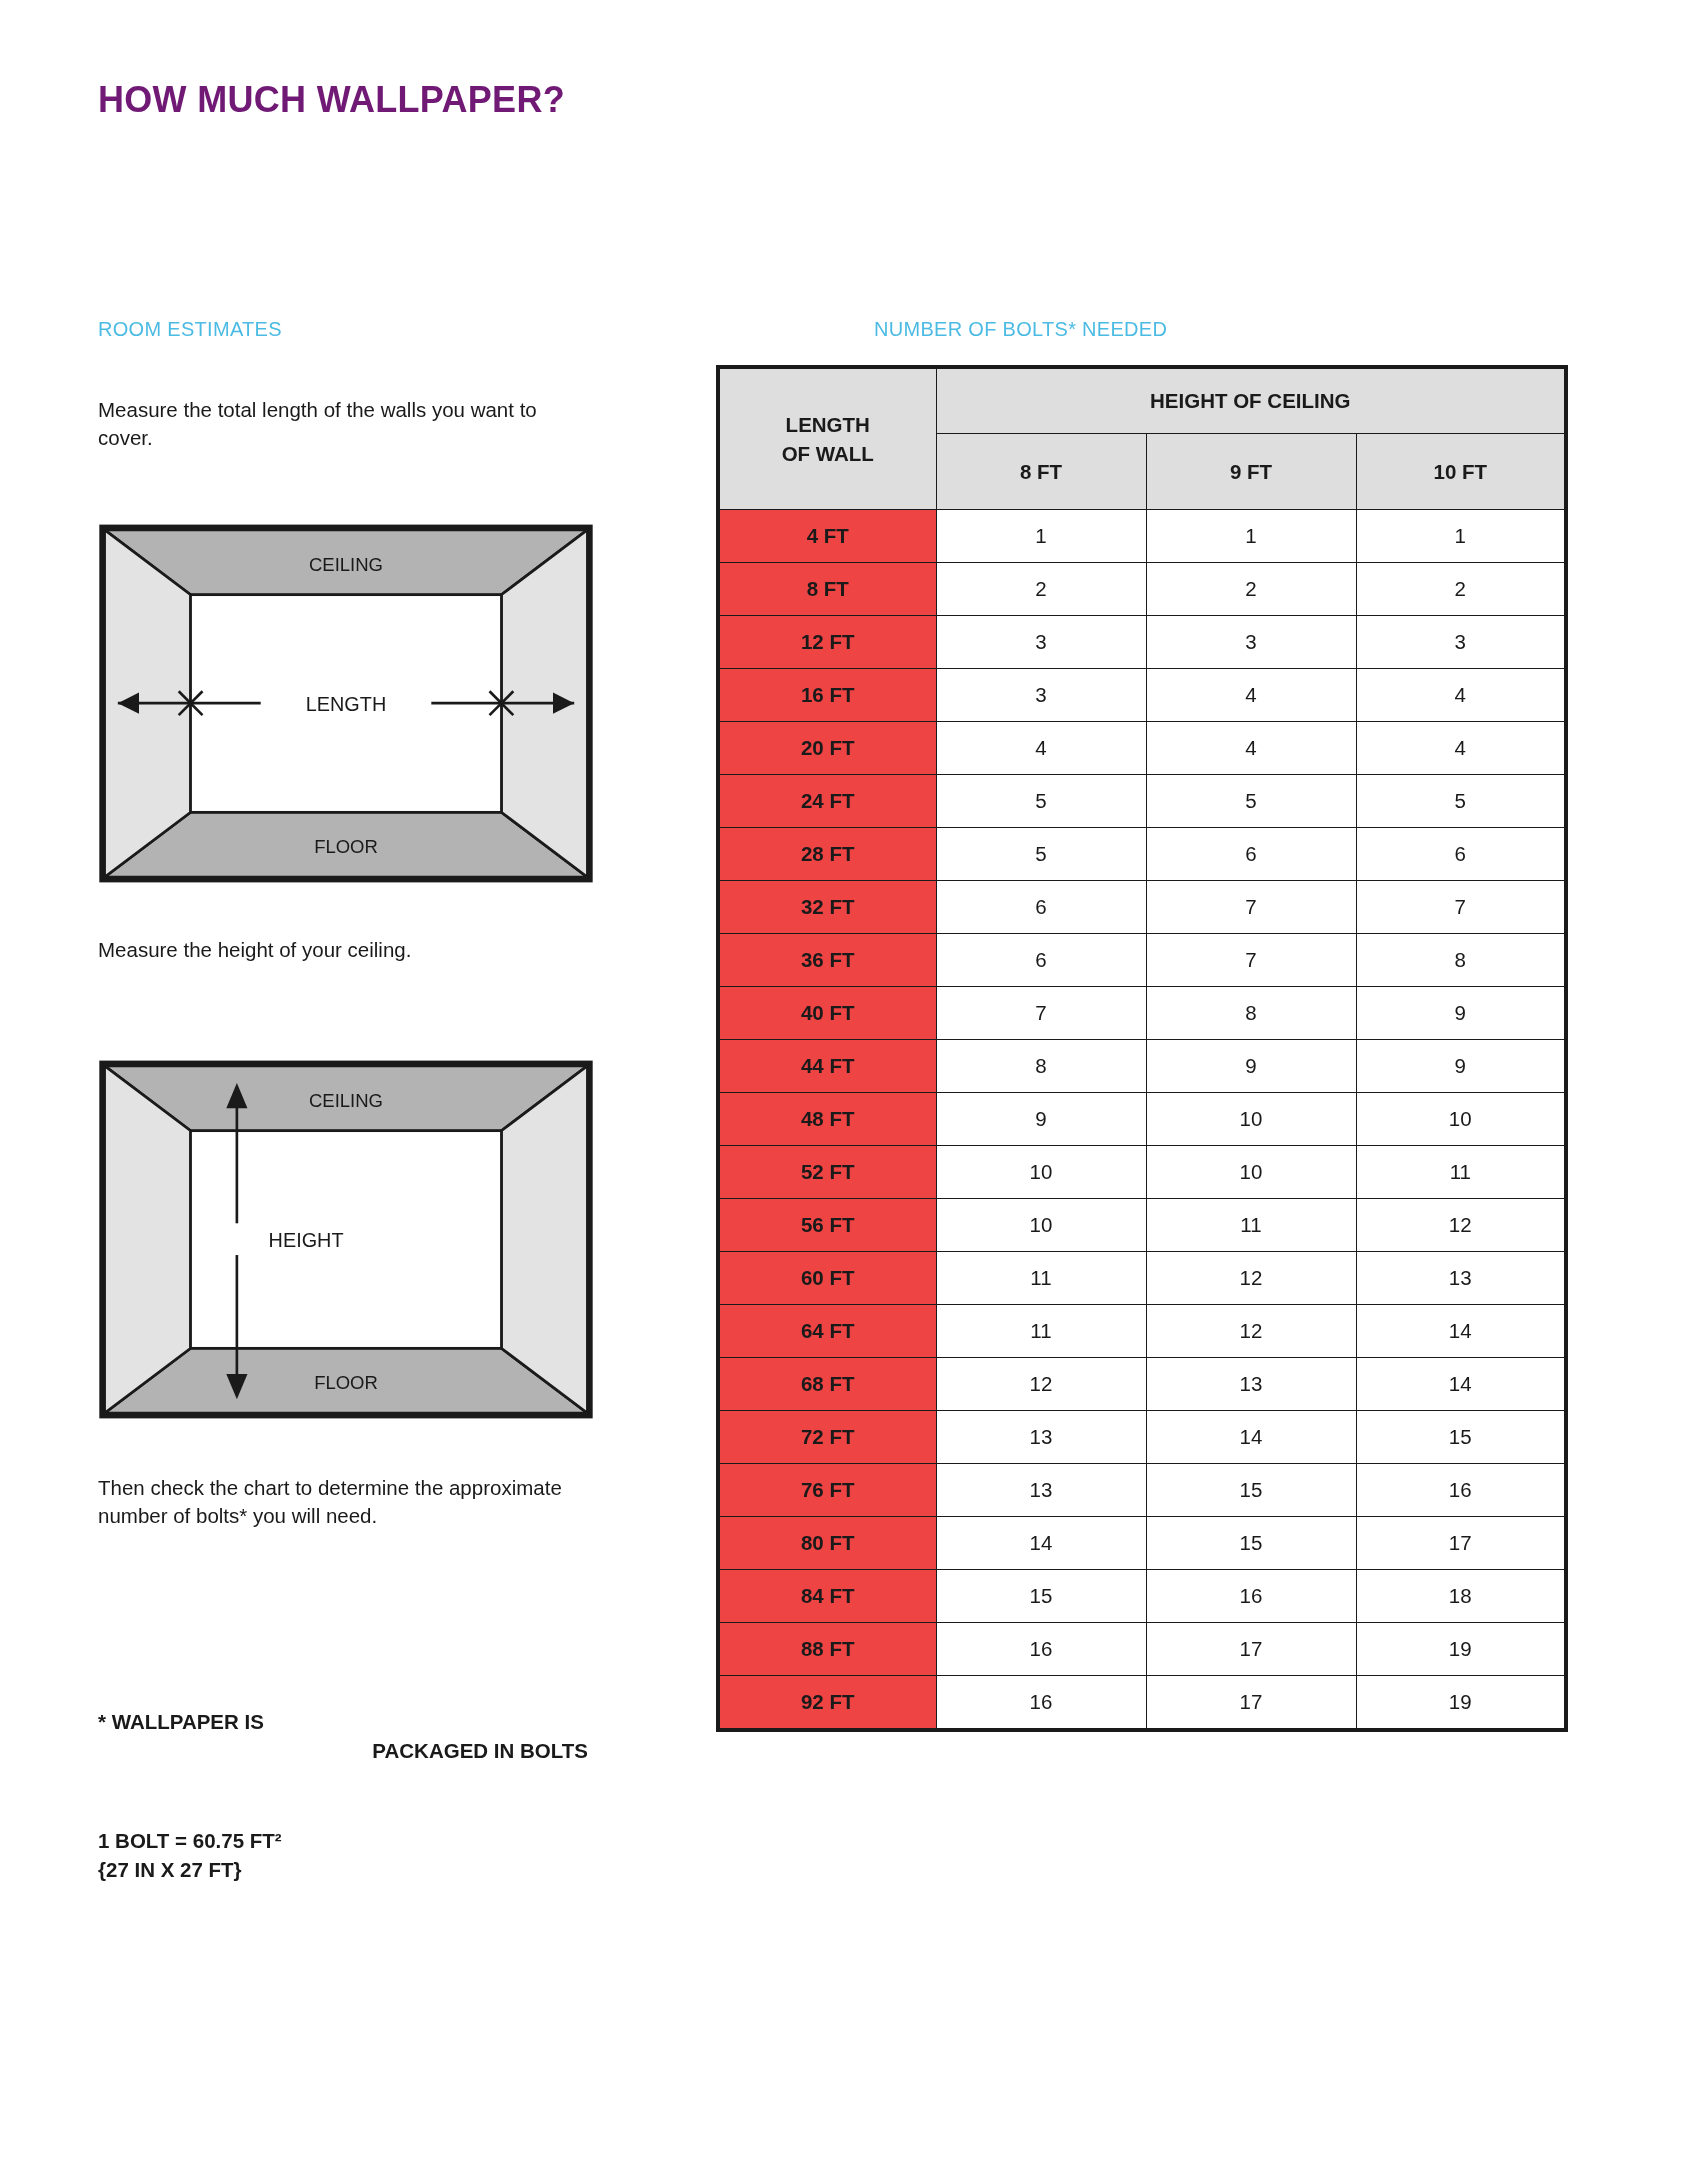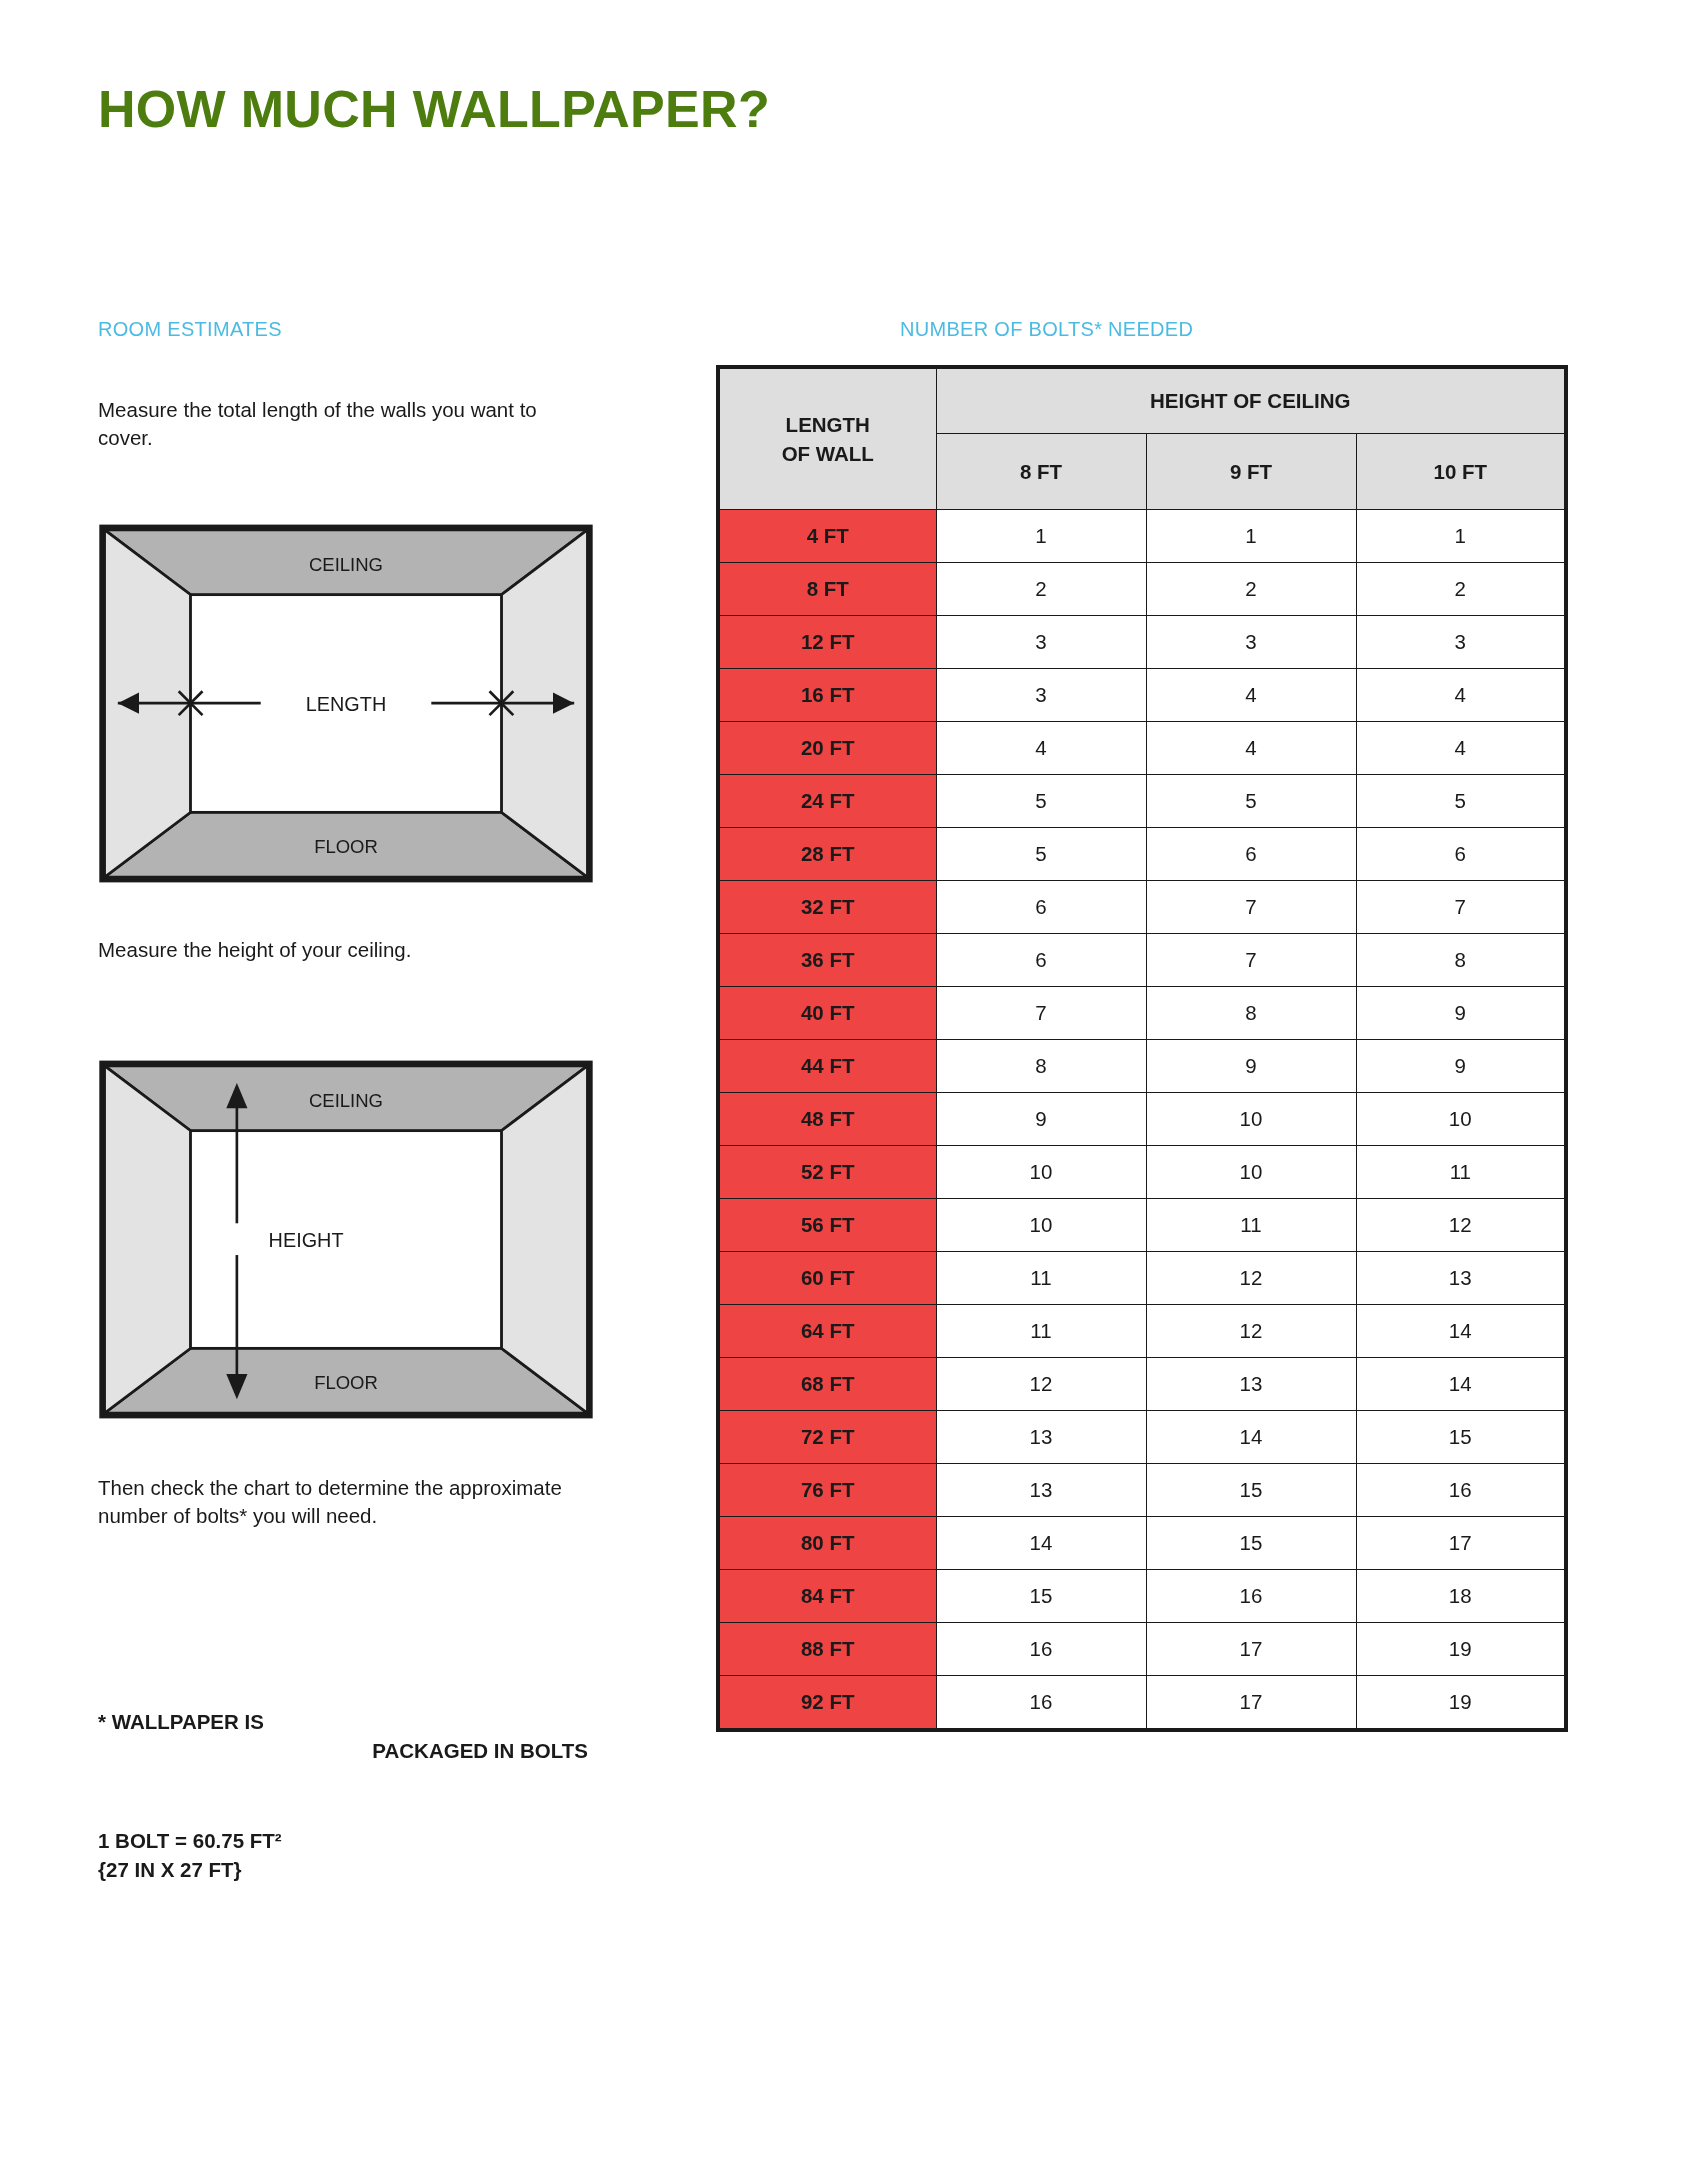--- a/index.html
+++ b/index.html
@@ -14,36 +14,36 @@
     color: #1a1a1a;
     position: relative;
     overflow: hidden;
   }
 
   
   .page-title {
     position: absolute;
     left: 98px;
     top: 79px;
-    font-size: 52px;
-    font-weight: bold;
-    color: #4d7c0f;
+    font-size: 36px;
+    font-weight: bold;
+    color: #701a75;
     letter-spacing: 0.3px;
   }
 
   
   .section-heading {
     position: absolute;
     font-size: 20px;
     font-weight: normal;
     color: #4bbbe3;
     letter-spacing: 0.3px;
   }
   #room-estimates-heading { left: 98px; top: 318px; }
-  #bolts-heading { left: 900px; top: 318px; }
+  #bolts-heading { left: 874px; top: 318px; }
 
   
   .body-text {
     position: absolute;
     font-size: 20.5px;
     line-height: 28px;
     color: #1a1a1a;
     width: 490px;
   }
   #instr-1 { left: 98px; top: 396px; }

